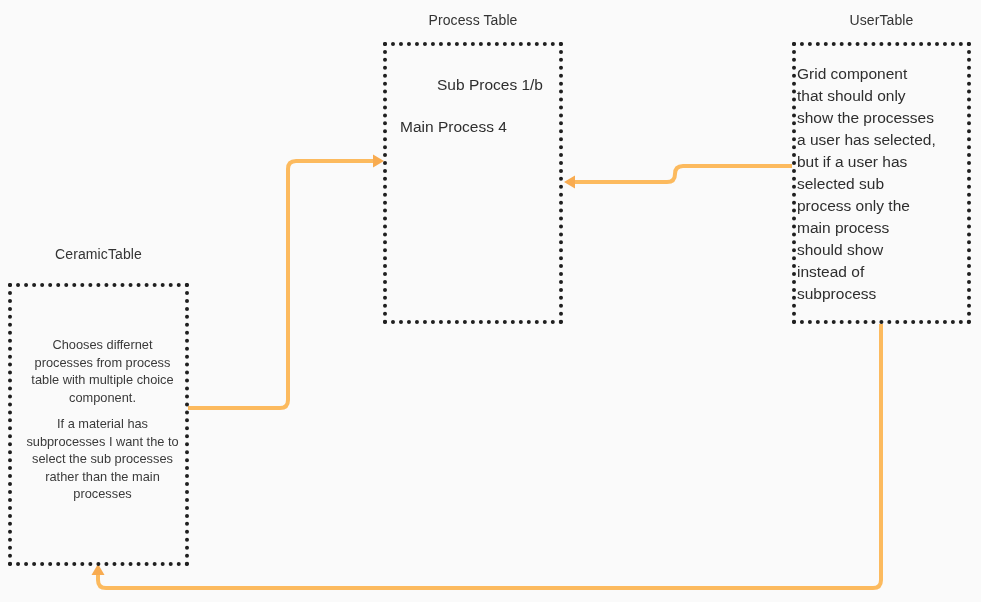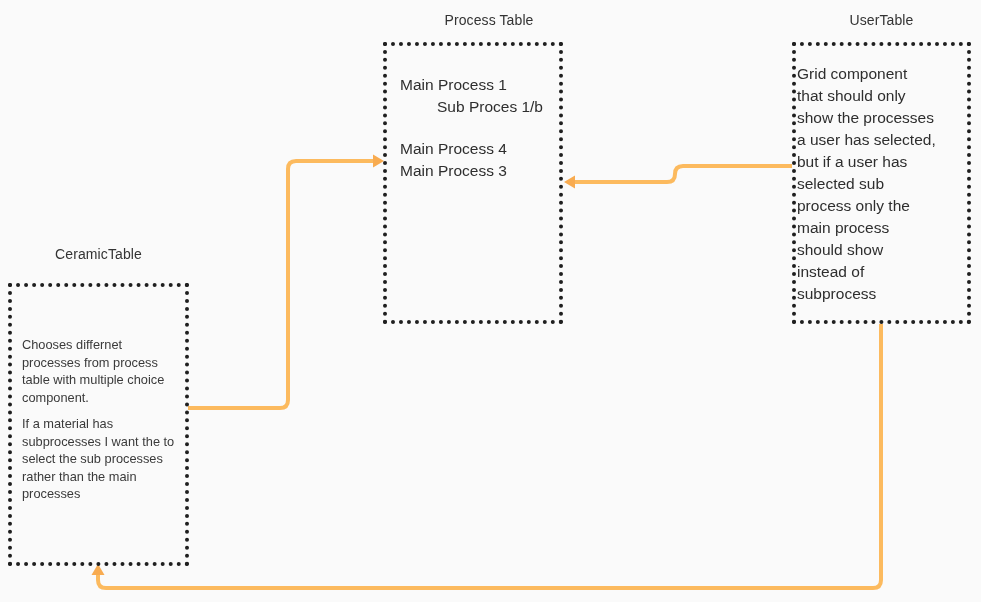--- a/index.html
+++ b/index.html
@@ -37,23 +37,24 @@
   
   .title-ceramic { left: 8px;  top: 246px; width: 181px; }
   .box-ceramic   { left: 8px;  top: 283px; width: 181px; height: 283px;
                    padding: 49px 2px 0 10px; }
   .box-ceramic p {
     margin: 0 0 9px 0;
     font-size: 12.8px;
     line-height: 17.5px;
     color: #3a3a3a;
     white-space: pre-line;
+    text-align: center;
   }
   
-  .title-process { left: 399px; top: 12px; width: 180px; }
+  .title-process { left: 383px; top: 12px; width: 180px; }
   .box-process   { left: 383px; top: 42px; width: 180px; height: 282px;
                    padding: 28px 0 0 13px; }
   .proc-item {
     font-size: 15.5px;
     line-height: 22px;
     color: #2e2e2e;
   }
   .proc-item.indent { padding-left: 37px; }
   .proc-item.gap    { margin-top: 20px; }
   
@@ -92,24 +93,22 @@
 component.</p>
     <p>If a material has
 subprocesses I want the to
 select the sub processes
 rather than the main
 processes</p>
   </div>
 
   <div class="node-title title-process">Process Table</div>
   <div class="node-box box-process">
-    <div class="proc-item">Main Process 1</div>
     <div class="proc-item indent">Sub Proces 1/b</div>
     <div class="proc-item gap">Main Process 4</div>
-    <div class="proc-item">Main Process 3</div>
   </div>
 
   <div class="node-title title-user">UserTable</div>
   <div class="node-box box-user">
     <div class="desc">Grid component
 that should only
 show the processes
 a user has selected,
 but if a user has
 selected sub

